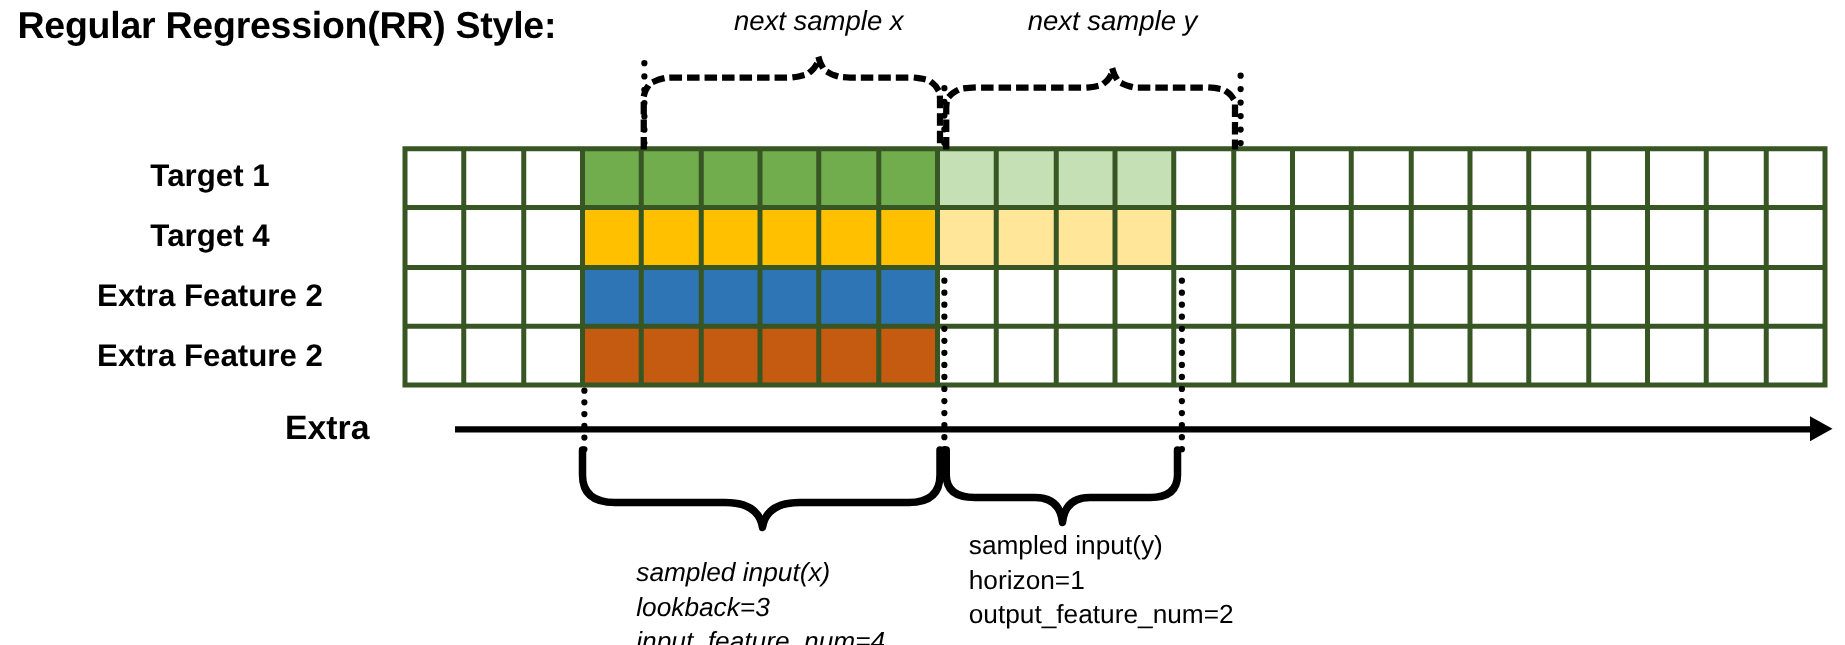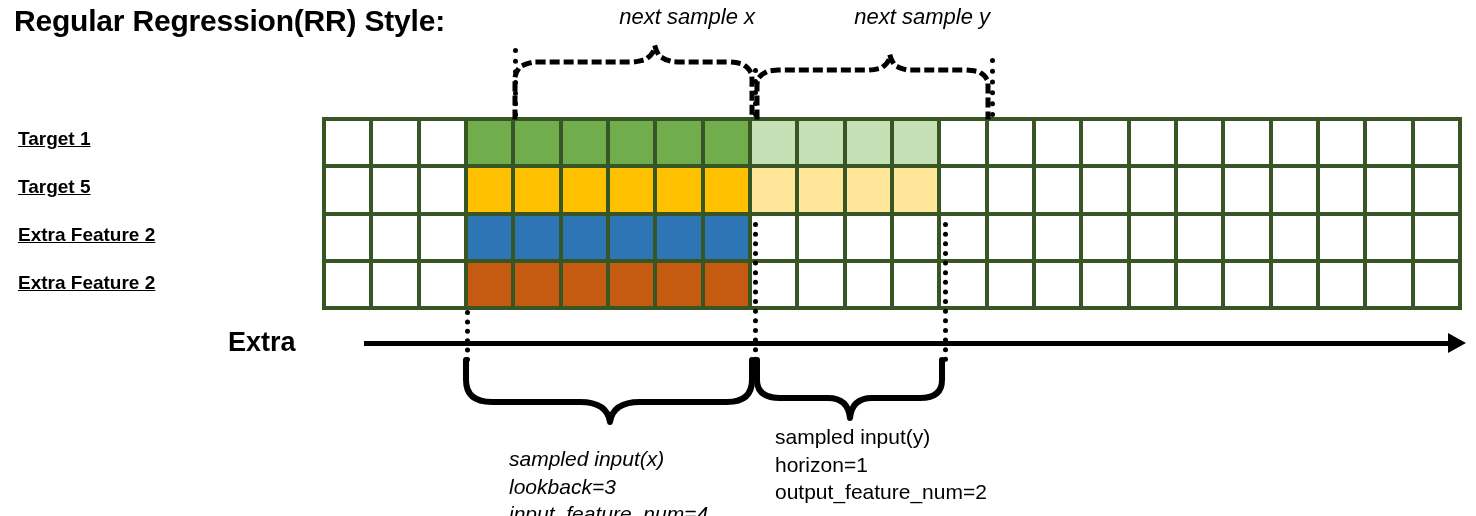--- a/index.html
+++ b/index.html
@@ -17,25 +17,24 @@
     position:absolute;left:14px;top:4px;
     font-size:30px;font-weight:700;color:#000;
     letter-spacing:-0.2px;white-space:nowrap;
   }
 
   
   .row-label{
     position:absolute;
     right:1158px;              
     width:300px;
-    text-align:left;
-    font-size:19px;font-weight:700;color:#000;
+    text-align:center;
+    font-size:25px;font-weight:700;color:#000;
     white-space:nowrap;
     line-height:1;
-    text-decoration:underline;
   }
 
   
   .grid{
     position:absolute;left:322px;top:117px;
     width:1140px;height:193px;
     background:#375623;
     display:grid;
     grid-template-columns:repeat(24,1fr);
     grid-template-rows:repeat(4,1fr);
@@ -65,41 +64,41 @@
   
   .vdot{
     position:absolute;width:0;
     border-left:5px dotted #000;
   }
 
   
   .ann-top{
     position:absolute;
     font-size:22px;font-style:italic;font-weight:500;color:#000;
-    white-space:nowrap;text-align:right;
+    white-space:nowrap;text-align:center;
   }
 
   
   .ann-bot{
     position:absolute;
     font-size:21px;font-weight:400;color:#000;
     line-height:1.32;white-space:nowrap;
   }
 
   svg.overlay{position:absolute;left:0;top:0;width:1476px;height:516px;pointer-events:none;}
 </style>
 </head>
 <body>
 
 <div id="stage">
 
   <div class="title">Regular Regression(RR) Style:</div>
 
   <div class="row-label" style="top:129px">Target 1</div>
-  <div class="row-label" style="top:177px">Target 5</div>
+  <div class="row-label" style="top:177px">Target 4</div>
   <div class="row-label" style="top:225px">Extra Feature 2</div>
   <div class="row-label" style="top:273px">Extra Feature 2</div>
 
   <div class="grid" id="grid" style="background: rgb(55, 86, 35); grid-template-columns: repeat(24, 1fr); grid-template-rows: repeat(4, 1fr);">
       <div class="cell" style="background: rgb(255, 255, 255);"></div>
       <div class="cell" style="background: rgb(255, 255, 255);"></div>
       <div class="cell" style="background: rgb(255, 255, 255);"></div>
       <div class="cell" style="background: rgb(113, 173, 76);"></div>
       <div class="cell" style="background: rgb(113, 173, 76);"></div>
       <div class="cell" style="background: rgb(113, 173, 76);"></div>

